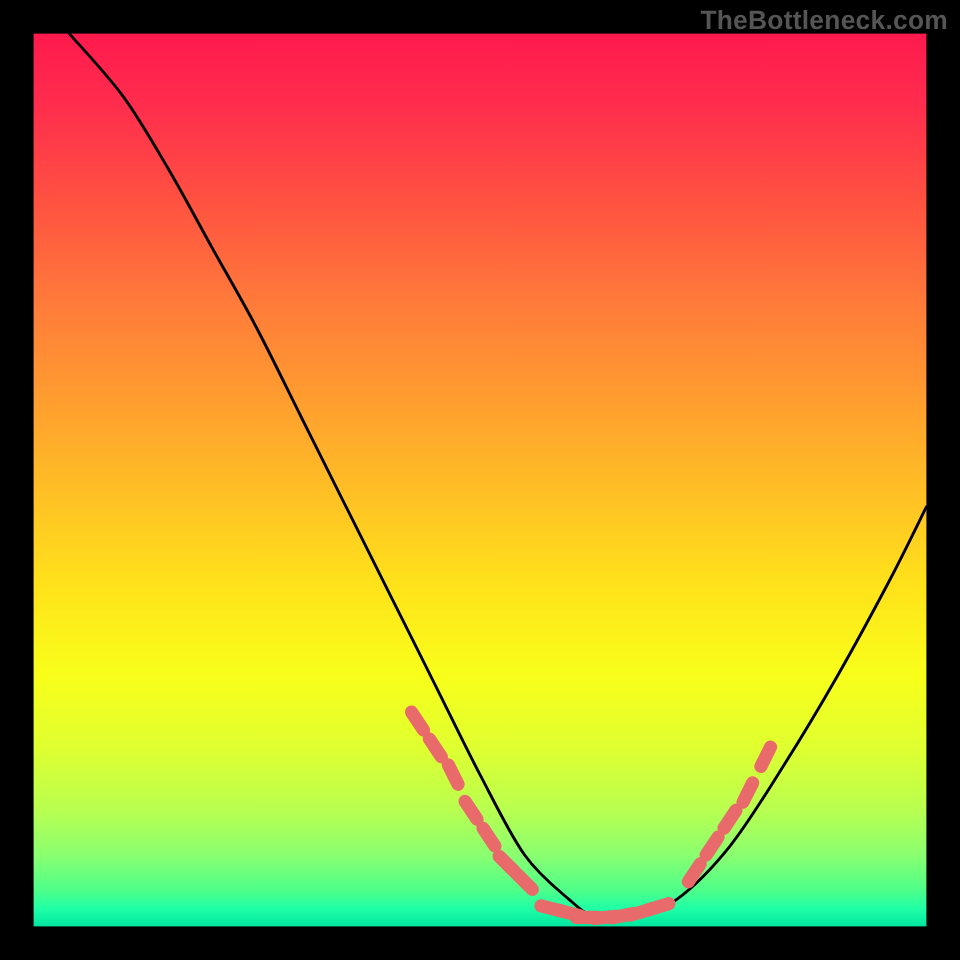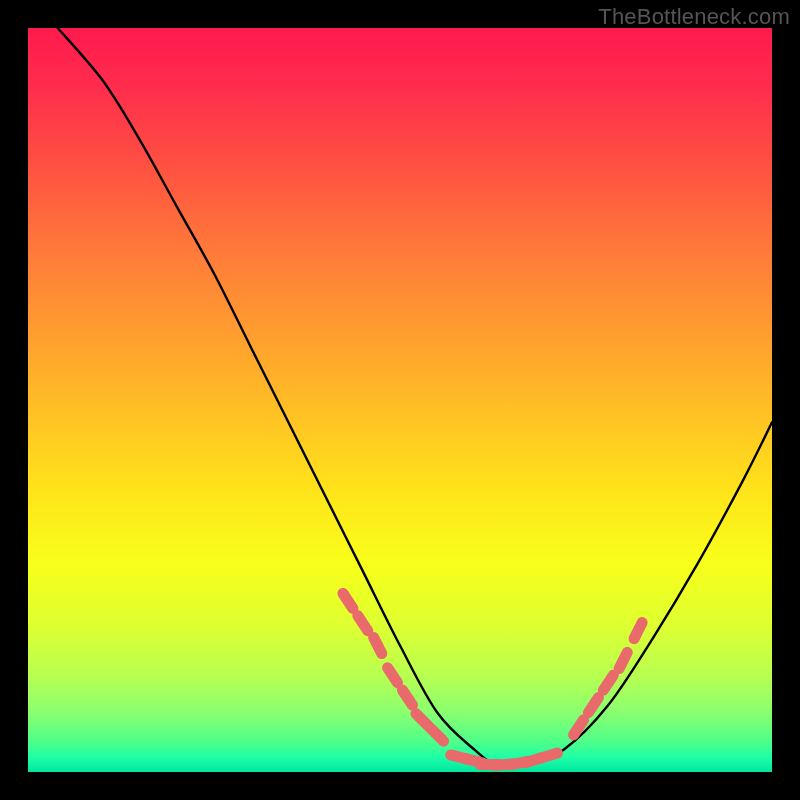--- a/index.html
+++ b/index.html
@@ -39,21 +39,21 @@
       #4dff8a 96%,
       #1fffa6 98%,
       #00e6a0 100%);
   }
   .watermark {
     position: absolute;
     top: 4px;
     right: 10px;
     font-family: Arial, Helvetica, sans-serif;
     font-size: 22px;
-    font-weight: normal;
+    font-weight: bold;
     color: #555;
     letter-spacing: 0.2px;
     user-select: none;
   }
   svg.curve {
     position: absolute;
     left: 28px;
     top: 28px;
     width: 744px;
     height: 744px;

